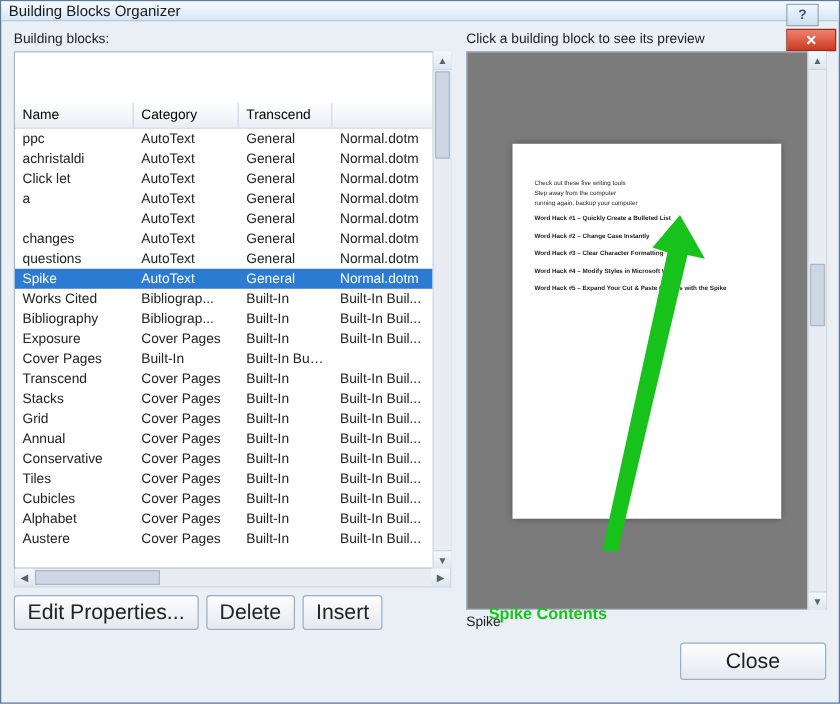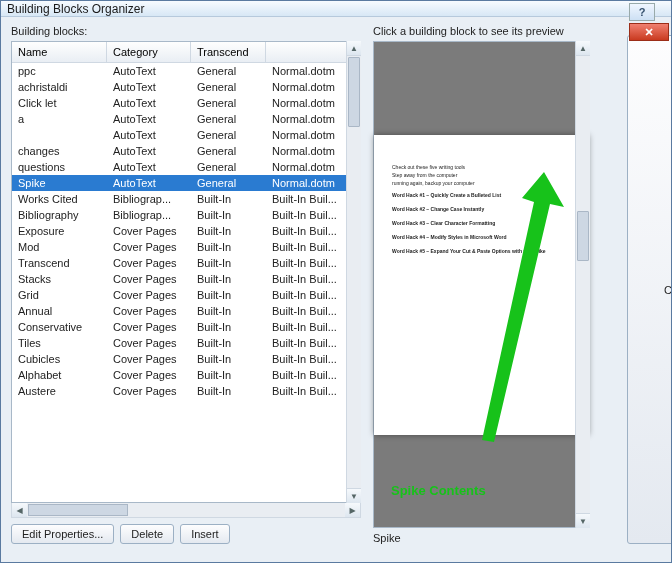--- a/index.html
+++ b/index.html
@@ -27,23 +27,22 @@
   border: 1px solid #9aa;
   display: flex; align-items: center; justify-content: center;
   font-size: 11px; font-weight: bold;
   margin-right: 2px; margin-top: 2px;
 }
 .helpbtn { background: linear-gradient(#f0f6ff,#cde0f4); color: #35506e; }
 .closebtn { background: linear-gradient(#f08070,#c93a20); color:#fff; border-color:#9b2d18; width:40px; }
 
 .body {
   padding: 8px 10px 10px 10px;
-  display: flex; 
+  display: flex; flex-direction: column;
   height: calc(100% - 24px);
-  gap: 37px;
 }
 
 .cols {
   display: flex; gap: 12px;
   flex: 1; min-height: 0;
 }
 
 .left { width: 350px; display:flex; flex-direction:column; }
 .right { flex:1; display:flex; flex-direction:column; }
 
@@ -53,20 +52,21 @@
   flex:1; border:1px solid #a8b8c8;
   background:#fff;
   display:flex; flex-direction:column;
   min-height:0;
 }
 .list-head, .row { display:grid; grid-template-columns: 95px 84px 75px 1fr; }
 .list-head {
   background: linear-gradient(#fefefe,#e9eef4);
   border-bottom:1px solid #cfd8e2;
   font-size:11px;
+  margin-top:40px;
 }
 .list-head div {
   padding:4px 6px; border-right:1px solid #cfd8e2;
 }
 .rows {
   flex:1; overflow:hidden;
   font-size:11px; color:#222;
 }
 .row div {
   padding:2px 6px;
@@ -88,21 +88,21 @@
 
 .hscroll {
   height:15px; background:#e9edf2; border:1px solid #cfd8e2; border-top:none;
   display:flex; position:relative;
 }
 .hscroll .arrow{width:15px;background:linear-gradient(#f6f9fc,#dde6ef);display:flex;align-items:center;justify-content:center;font-size:8px;color:#566;}
 .hscroll .thumb{position:absolute;left:16px;width:100px;top:1px;bottom:1px;background:#cdd7e3;border:1px solid #aab7c6;}
 
 .btnrow { display:flex; gap:6px; margin-top:6px; }
 .btn {
-  font-size:11px; padding:3px 10px;
+  font-size:17px; padding:3px 10px;
   background:linear-gradient(#fdfdfe,#e4e9f0);
   border:1px solid #9cb0c4; border-radius:3px;
   color:#222;
 }
 
 .previewpane {
   flex:1; border:1px solid #a8b8c8; background:#7b7b7b;
   display:flex; align-items:center; justify-content:center;
   position:relative; min-height:0;
 }
@@ -215,21 +215,20 @@
                 <div>Built-In</div>
                 <div>Built-In Buil...</div>
               </div>
               <div class="row">
                 <div>Exposure</div>
                 <div>Cover Pages</div>
                 <div>Built-In</div>
                 <div>Built-In Buil...</div>
               </div>
               <div class="row">
-                <div>Mod</div>
                 <div>Cover Pages</div>
                 <div>Built-In</div>
                 <div>Built-In Buil...</div>
               </div>
               <div class="row">
                 <div>Transcend</div>
                 <div>Cover Pages</div>
                 <div>Built-In</div>
                 <div>Built-In Buil...</div>
               </div>

